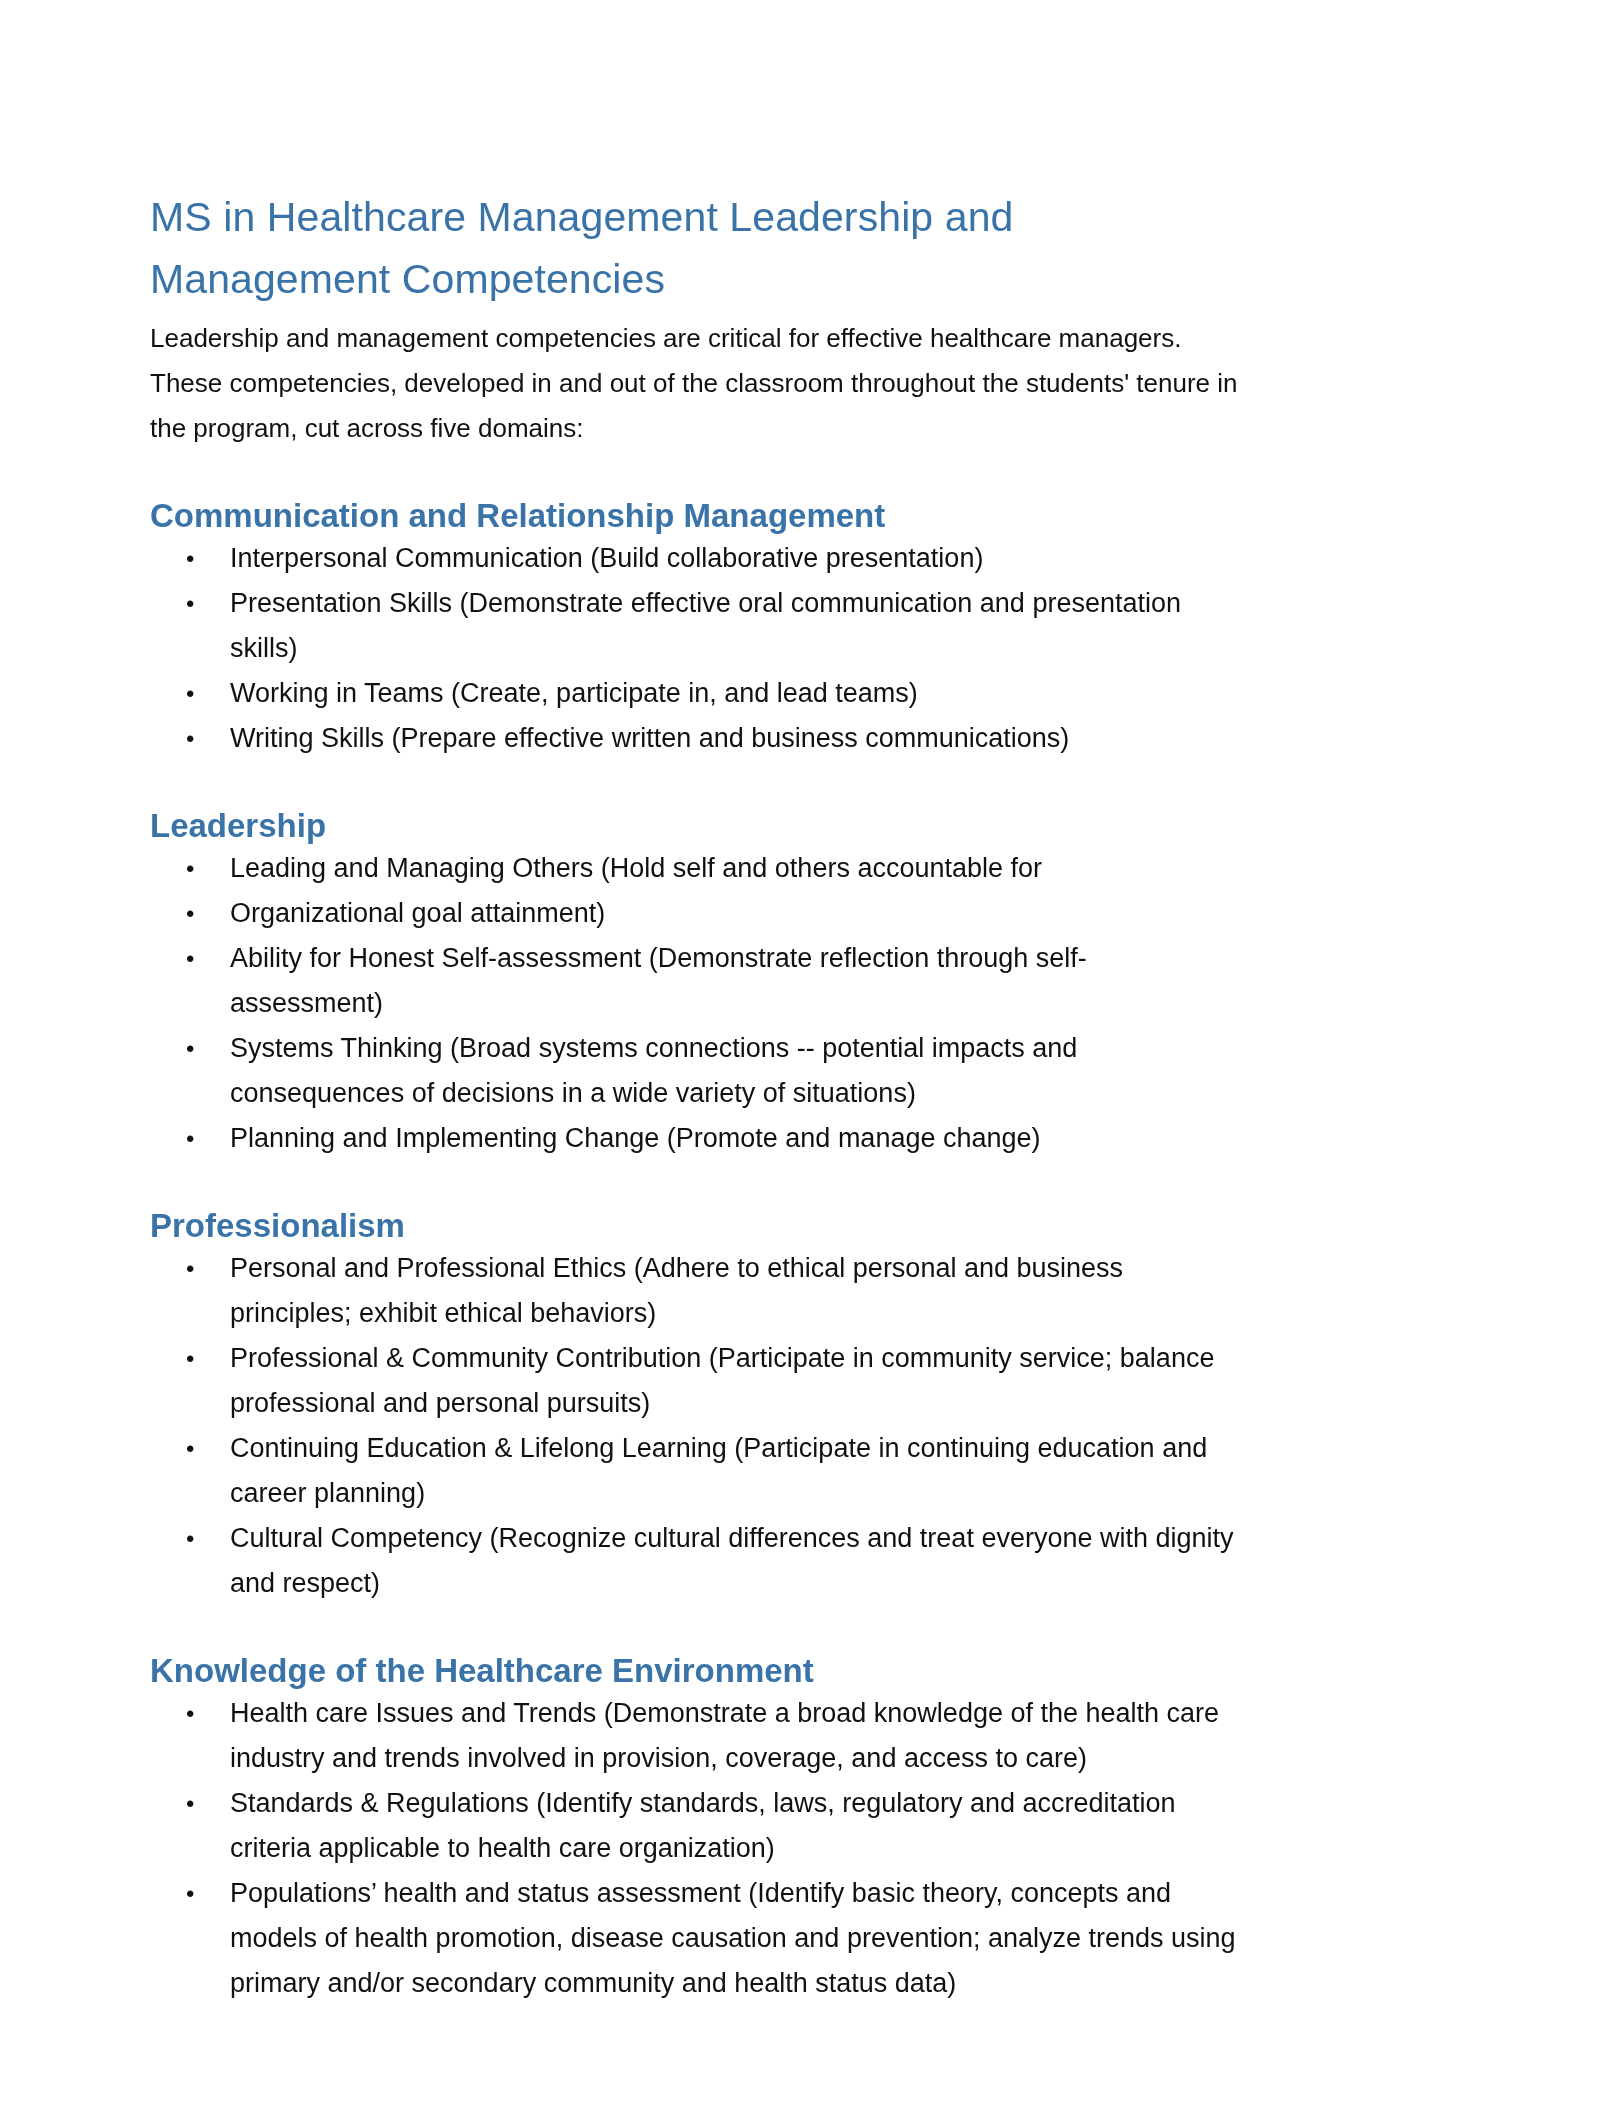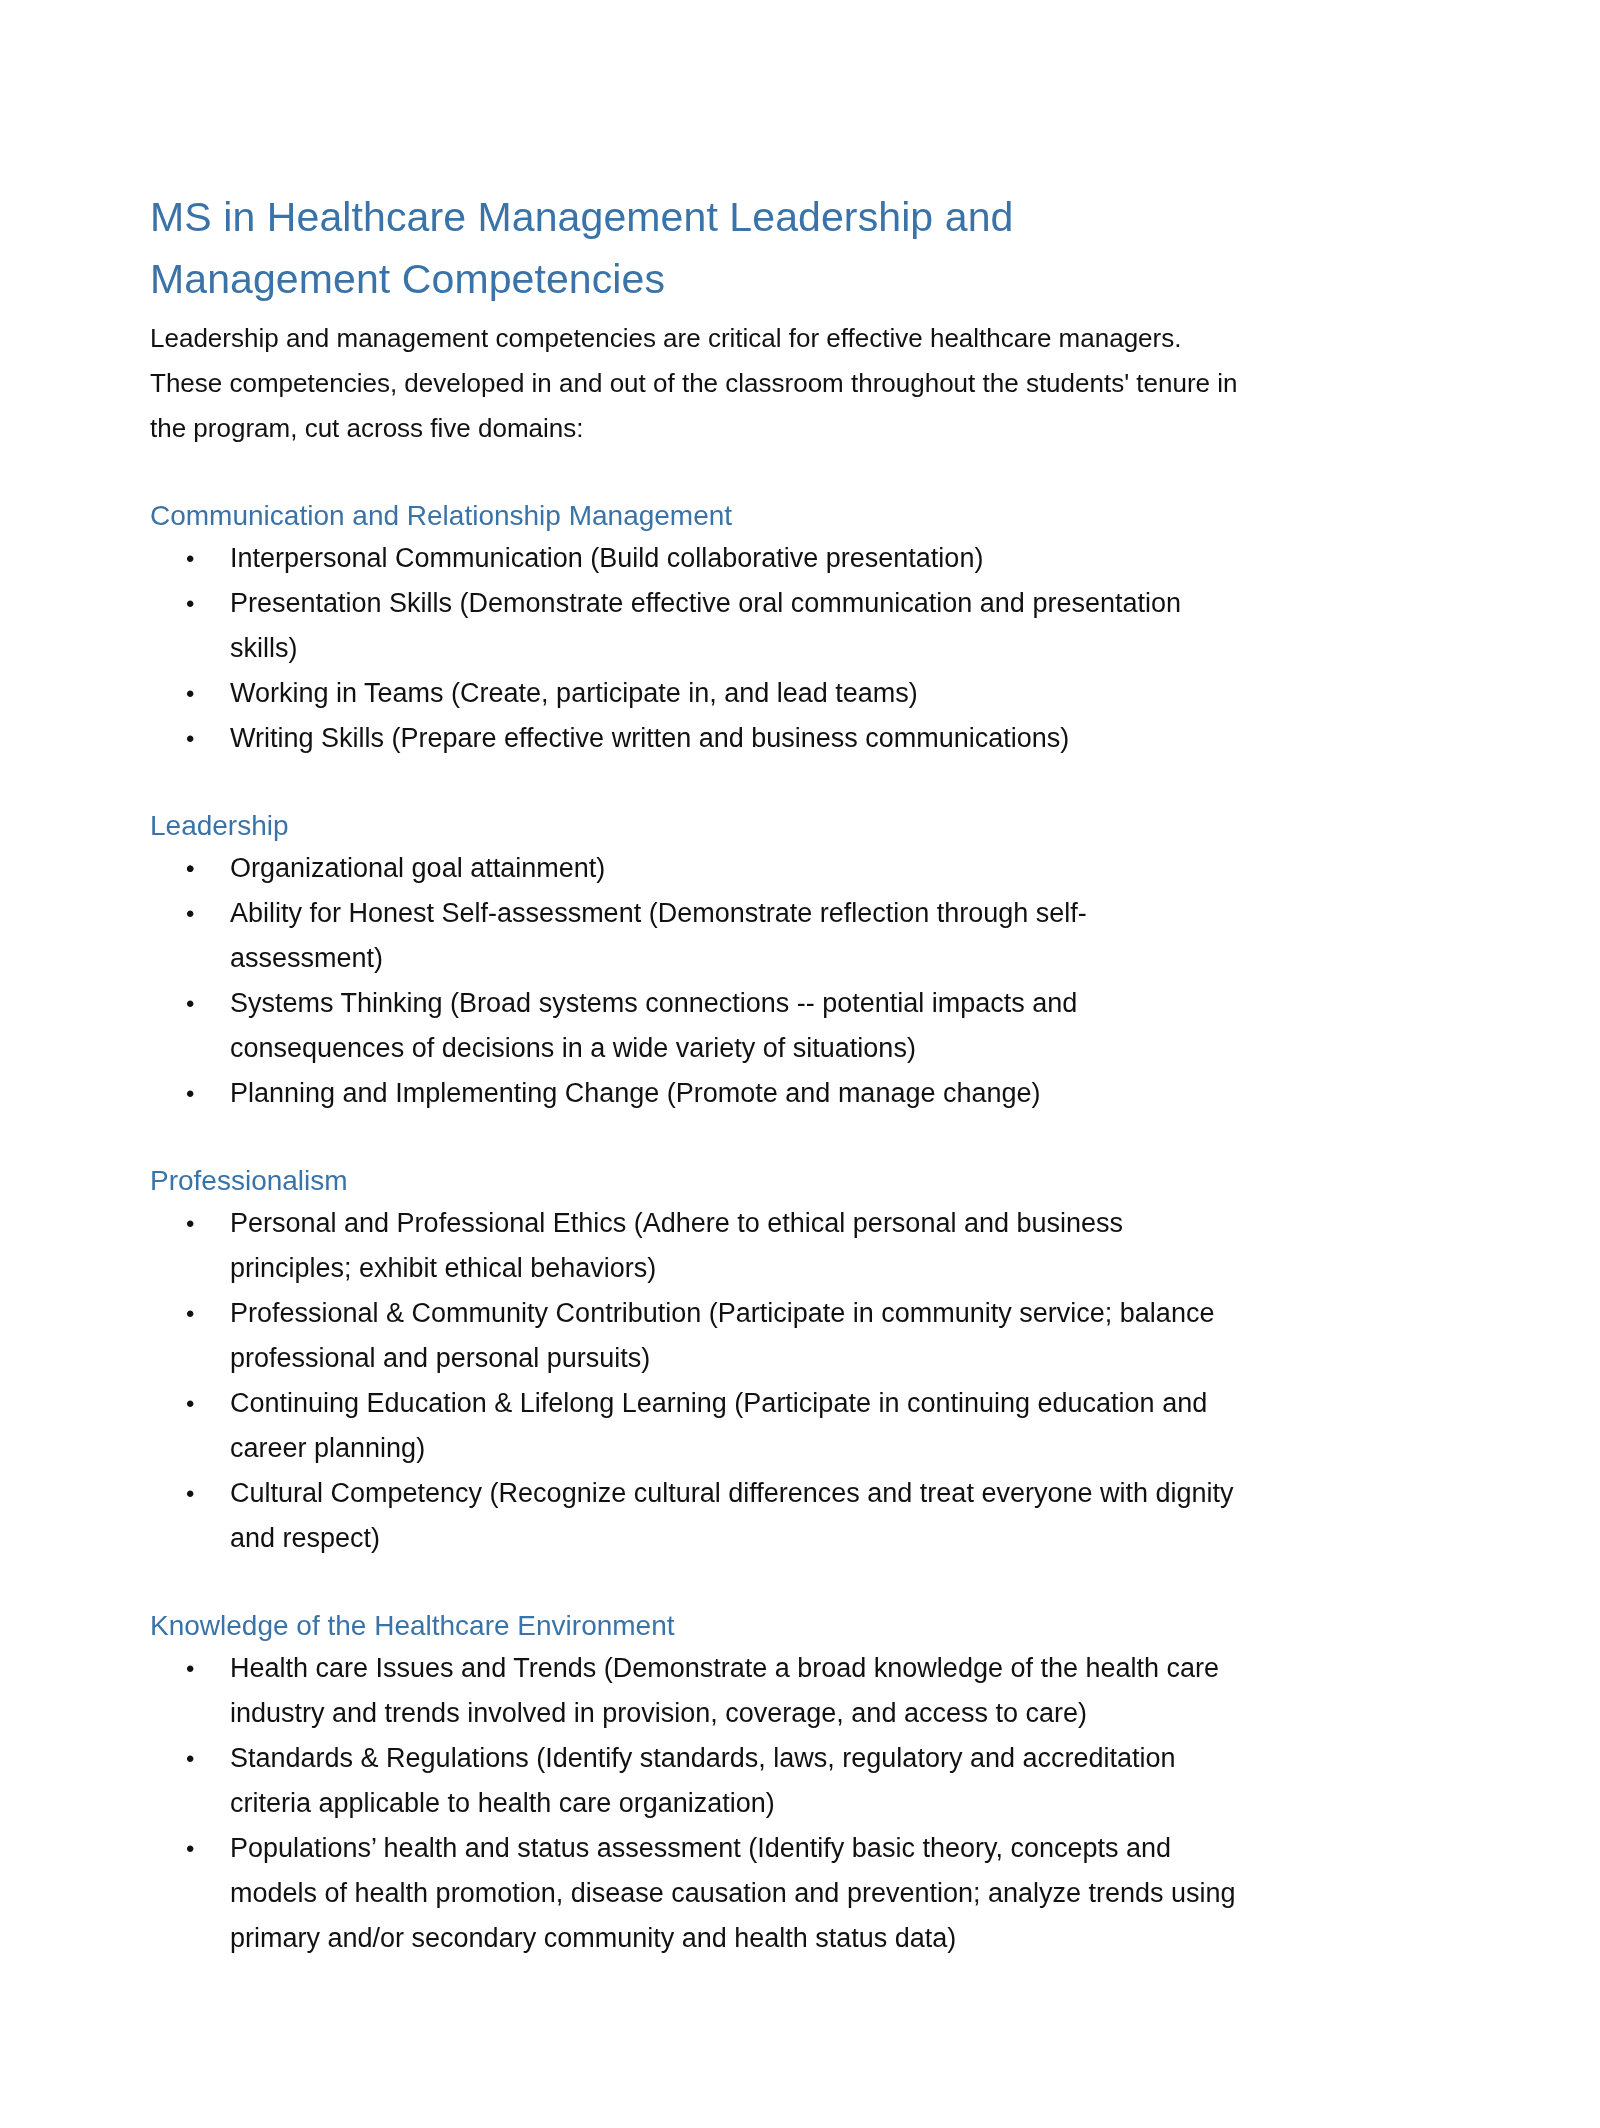--- a/index.html
+++ b/index.html
@@ -26,22 +26,22 @@
     color: #3a73a8;
     font-size: 41px;
     font-weight: 400;
     line-height: 62px;
     letter-spacing: 0.1px;
     margin: 0 0 6px 0;
     max-width: 1120px;
   }
   .section-heading {
     color: #3a73a8;
-    font-size: 28px;
-    font-weight: 400;
+    font-size: 33px;
+    font-weight: 700;
     line-height: 40px;
     margin: 0;
     padding: 0;
   }
   .intro {
     font-size: 26px;
     line-height: 45px;
     color: #111111;
     margin: 0;
     max-width: 1300px;
@@ -95,21 +95,21 @@
       <li><span class="bullet-dot">•</span><span class="bullet-text">Working in Teams (Create, participate in, and lead teams)</span></li>
       <li><span class="bullet-dot">•</span><span class="bullet-text">Writing Skills (Prepare effective written and business communications)</span></li>
     </ul>
   </div>
 
   <div class="spacer-md"></div>
 
   <div class="section-block">
     <h2 class="section-heading">Leadership</h2>
     <ul class="bullets">
-      <li><span class="bullet-dot">•</span></li>
+      <li><span class="bullet-dot">•</span><span class="bullet-text">Leading and Managing Others (Hold self and others accountable for</span></li>
       <li><span class="bullet-dot">•</span><span class="bullet-text">Organizational goal attainment)</span></li>
       <li><span class="bullet-dot">•</span><span class="bullet-text">Ability for Honest Self-assessment (Demonstrate reflection through self-assessment)</span></li>
       <li><span class="bullet-dot">•</span><span class="bullet-text">Systems Thinking (Broad systems connections -- potential impacts and consequences of decisions in a wide variety of situations)</span></li>
       <li><span class="bullet-dot">•</span><span class="bullet-text">Planning and Implementing Change (Promote and manage change)</span></li>
     </ul>
   </div>
 
   <div class="spacer-md"></div>
 
   <div class="section-block">

